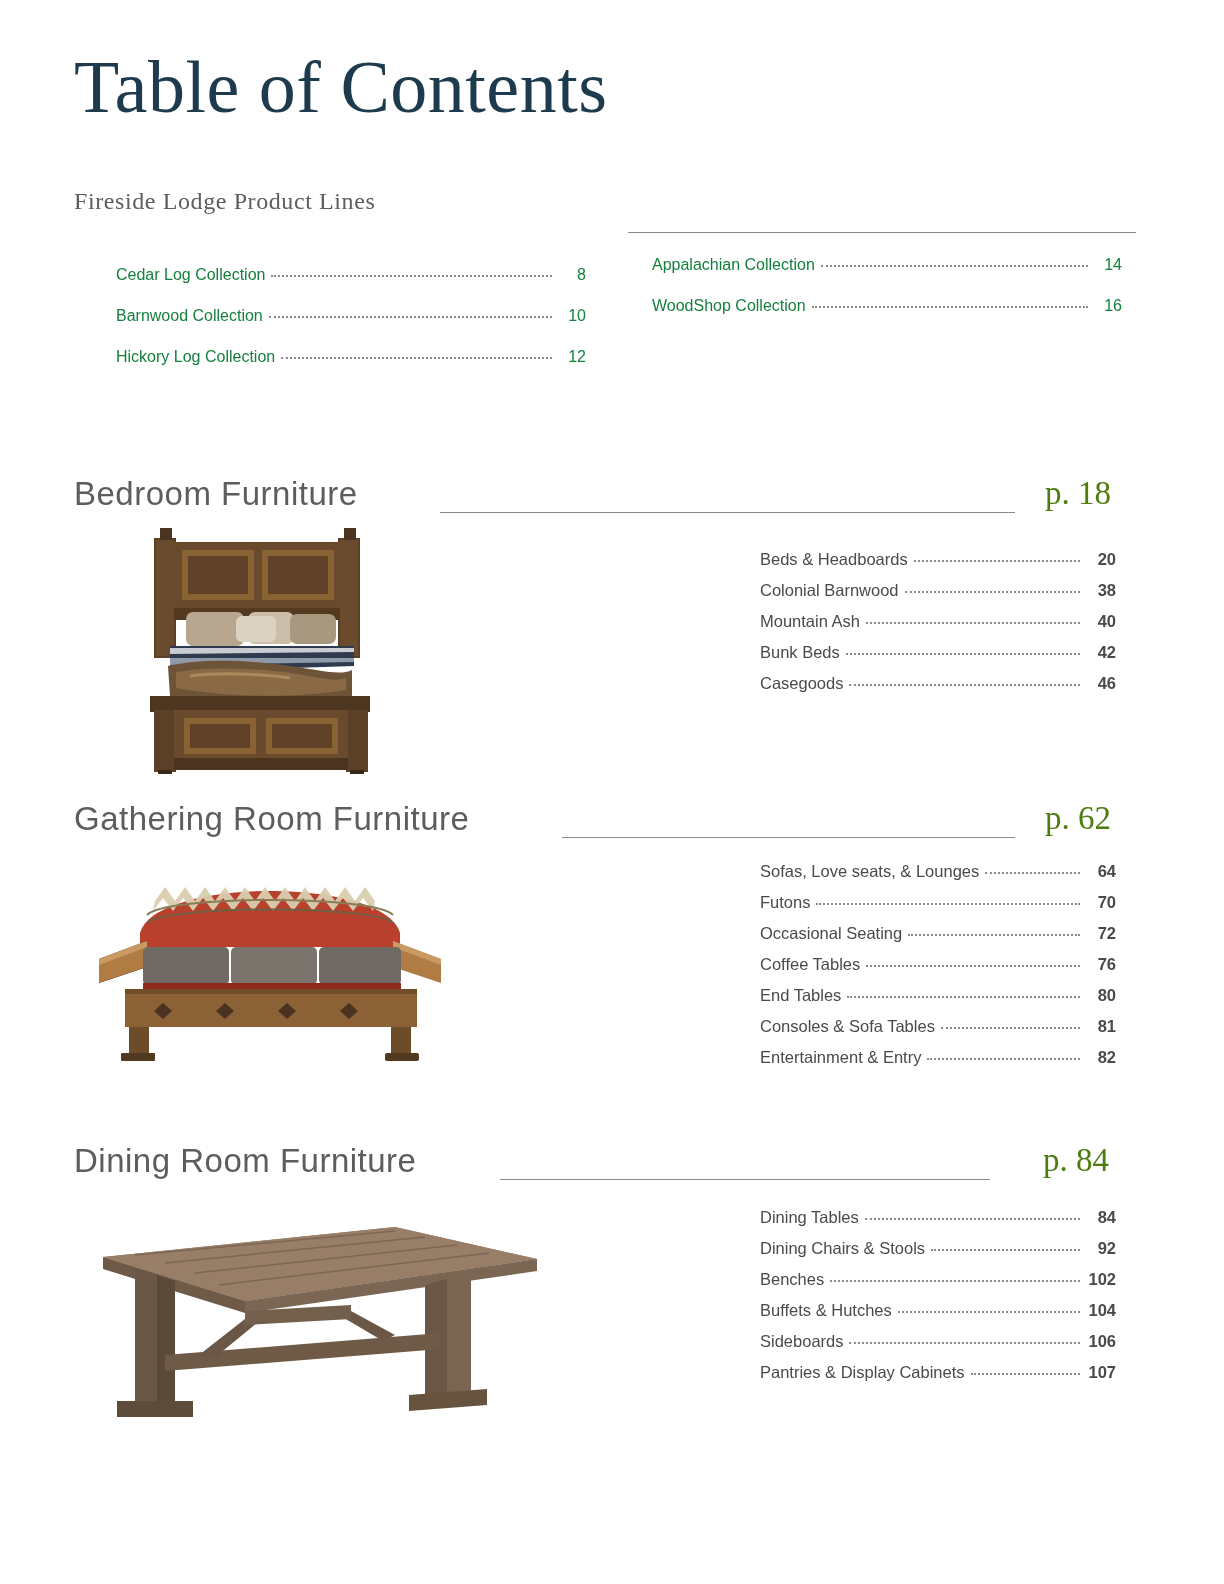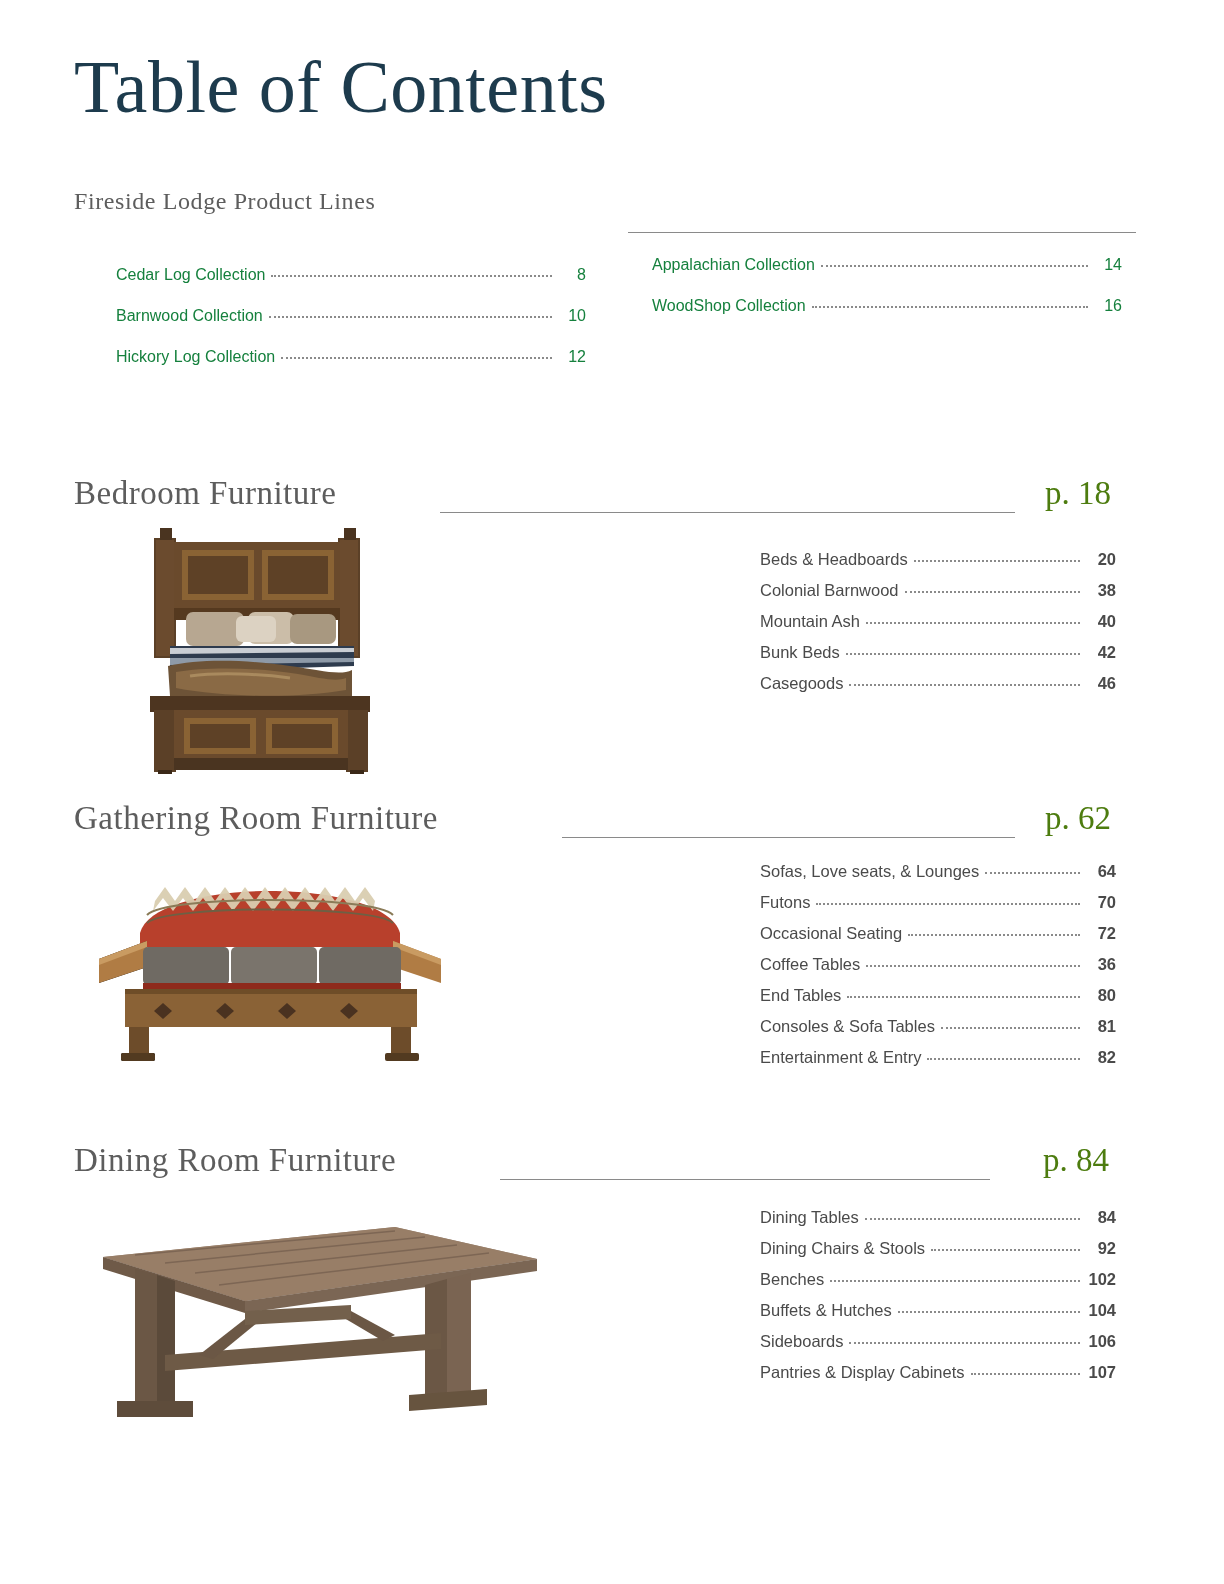--- a/index.html
+++ b/index.html
@@ -81,21 +81,21 @@
   }
   .toc-line .pg {
     flex: 0 0 auto;
     text-align: right;
     min-width: 28px;
   }
 
   
   .section-title {
     position: absolute;
-    font-family: Liberation Serif, serif;
+    font-family: Liberation Sans, sans-serif;
     font-size: 33px;
     color: #5d5d5d;
     letter-spacing: 0.5px;
     white-space: nowrap;
   }
   .section-rule {
     position: absolute;
     height: 1px;
     background: #8a8a8a;
   }
@@ -303,21 +303,21 @@
       <span class="pg">70</span>
     </div>
     <div class="toc-line">
       <span class="label">Occasional Seating</span>
       <span class="dots"></span>
       <span class="pg">72</span>
     </div>
     <div class="toc-line">
       <span class="label">Coffee Tables</span>
       <span class="dots"></span>
-      <span class="pg">36</span>
+      <span class="pg">76</span>
     </div>
     <div class="toc-line">
       <span class="label">End Tables</span>
       <span class="dots"></span>
       <span class="pg">80</span>
     </div>
     <div class="toc-line">
       <span class="label">Consoles &amp; Sofa Tables</span>
       <span class="dots"></span>
       <span class="pg">81</span>

